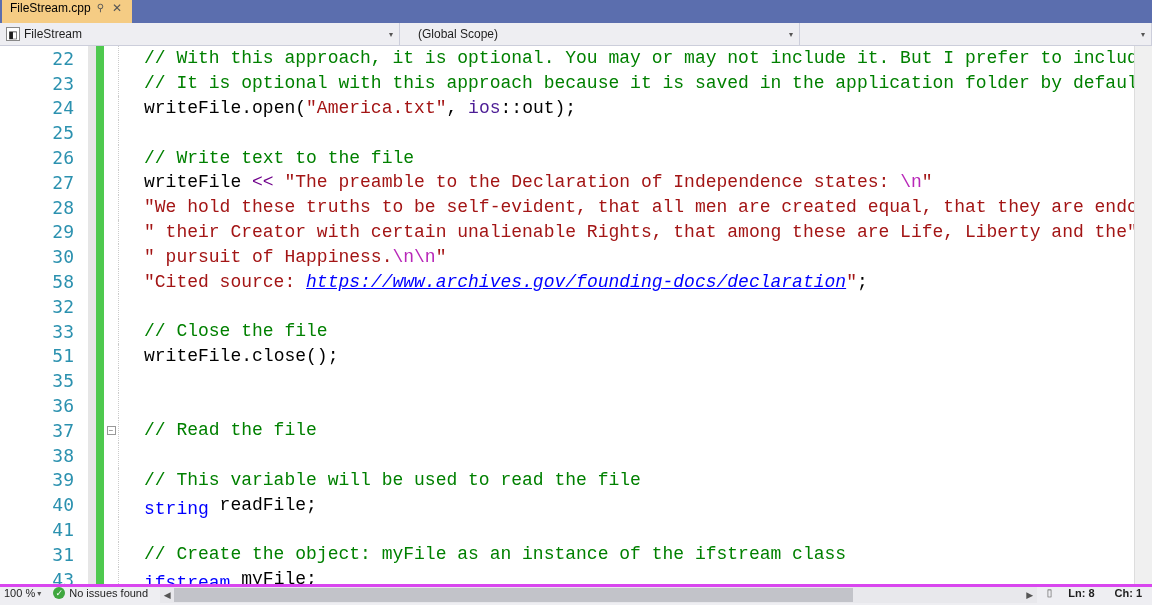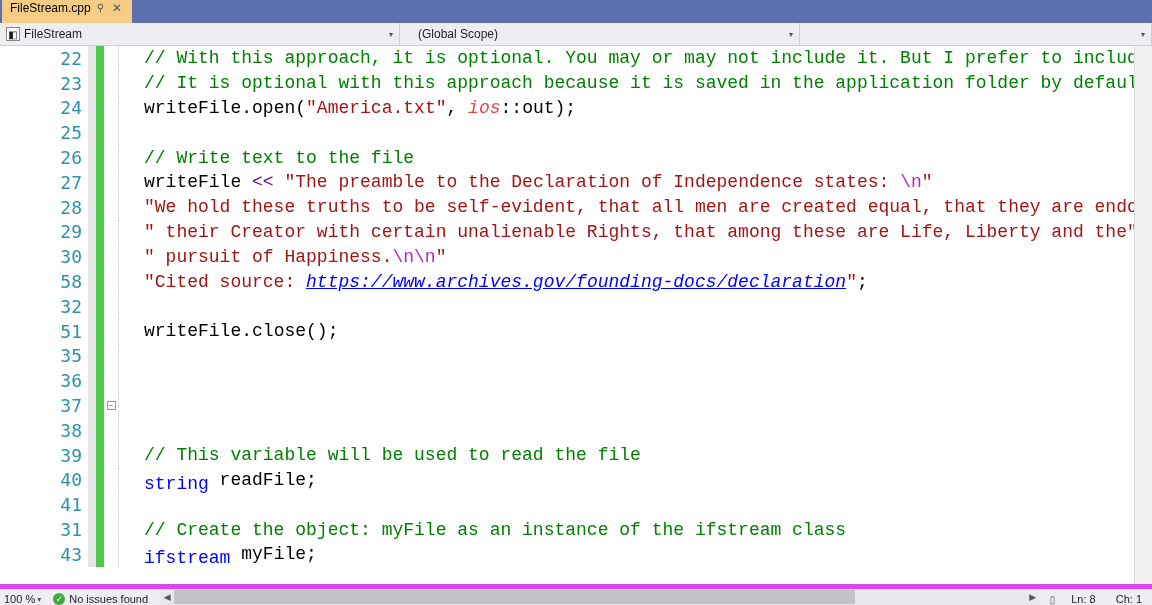--- a/index.html
+++ b/index.html
@@ -65,21 +65,21 @@
   display: flex;
   height: 24.8px;
   align-items: center;
 }
 .lineno {
   width: 88px;
   text-align: right;
   color: #2b91af;
   font-family: Consolas, monospace;
   font-size: 18px;
-  padding-right: 6px;
+  padding-right: 14px;
   flex-shrink: 0;
 }
 .marker-col {
   width: 8px;
   background: #e6e6e6;
   height: 100%;
   flex-shrink: 0;
 }
 .change-col {
   width: 8px;
@@ -117,21 +117,21 @@
   font-size: 18px;
   white-space: pre;
   color: #000;
   display: flex;
   align-items: center;
 }
 .cm { color: #008000; }
 .kw { color: #0000ff; margin-top: 8px; }
 .str { color: #a31515; }
 .esc { color: #b827b8; }
-.ns { color: #ef4444; font-style: italic; }
+.ns { color: #4c1d95; }
 .url { color: #0000ff; text-decoration: underline; font-style: italic; }
 .ident { color: #000; }
 .op { color: #6f008a; }
 .editor-body {
   flex: 1;
   overflow: hidden;
   position: relative;
 }
 .right-margin {
   position: absolute;
@@ -145,23 +145,23 @@
 .right-margin .thumb-track {
   position: absolute;
   top: 16px;
   bottom: 16px;
   left: 2px;
   right: 2px;
 }
 .status-bar {
   height: 21px;
   background: #eeeef2;
-  border-top: 5px solid #d946ef;
-  display: flex;
-  align-items: flex-end;
+  border-top: 3px solid #d946ef;
+  display: flex;
+  align-items: flex-start;
   font-size: 11px;
   color: #1e1e1e;
 }
 .hscroll {
   flex: 1;
   height: 16px;
   background: #e8e8ec;
   margin: 0 4px;
   position: relative;
   display: flex;
@@ -185,21 +185,21 @@
 }
 .zoom { padding: 0 4px; display: flex; align-items: center; gap: 2px; }
 .zoom-arrow { font-size: 8px; color: #555; cursor: pointer; }
 .issues { display: flex; align-items: center; gap: 4px; padding: 0 8px; }
 .check-icon {
   width: 12px; height: 12px; border-radius: 50%;
   background: #3fa73f; color: #fff; font-size: 9px;
   display: inline-flex; align-items: center; justify-content: center;
 }
 .split-icon { padding: 0 6px; font-size: 10px; color: #555; cursor: pointer; }
-.pos { padding: 0 10px; }
+.pos { padding: 0 10px; font-weight: bold; }
 </style>
 </head>
 <body>
 
 <div class="tab-bar">
   <div class="tab">
     <span>FileStream.cpp</span>
     <span class="tab-pin">⚲</span>
     <span class="tab-close">✕</span>
   </div>
@@ -304,20 +304,28 @@
       </div>
       <div class="line">
         <div class="lineno">32</div>
         <div class="marker-col"></div>
         <div class="change-col"></div>
         <div class="fold-col"></div>
         <div class="indent-guide"></div>
         <div class="code"></div>
       </div>
       <div class="line">
+        <div class="lineno">33</div>
+        <div class="marker-col"></div>
+        <div class="change-col"></div>
+        <div class="fold-col"></div>
+        <div class="indent-guide"></div>
+        <div class="code"><span class="cm">// Close the file</span></div>
+      </div>
+      <div class="line">
         <div class="lineno">51</div>
         <div class="marker-col"></div>
         <div class="change-col"></div>
         <div class="fold-col"></div>
         <div class="indent-guide"></div>
         <div class="code"><span class="ident">writeFile</span><span class="ident">.</span><span class="ident">close</span><span class="ident">();</span></div>
       </div>
       <div class="line">
         <div class="lineno">35</div>
         <div class="marker-col"></div>
@@ -335,20 +343,21 @@
         <div class="code"></div>
       </div>
       <div class="line">
         <div class="lineno">37</div>
         <div class="marker-col"></div>
         <div class="change-col"></div>
         <div class="fold-col">
           <div class="fold-box">−</div>
         </div>
         <div class="indent-guide"></div>
+        <div class="code"><span class="cm">// Read the file</span></div>
       </div>
       <div class="line">
         <div class="lineno">38</div>
         <div class="marker-col"></div>
         <div class="change-col"></div>
         <div class="fold-col"></div>
         <div class="indent-guide"></div>
       </div>
       <div class="line">
         <div class="lineno">39</div>

